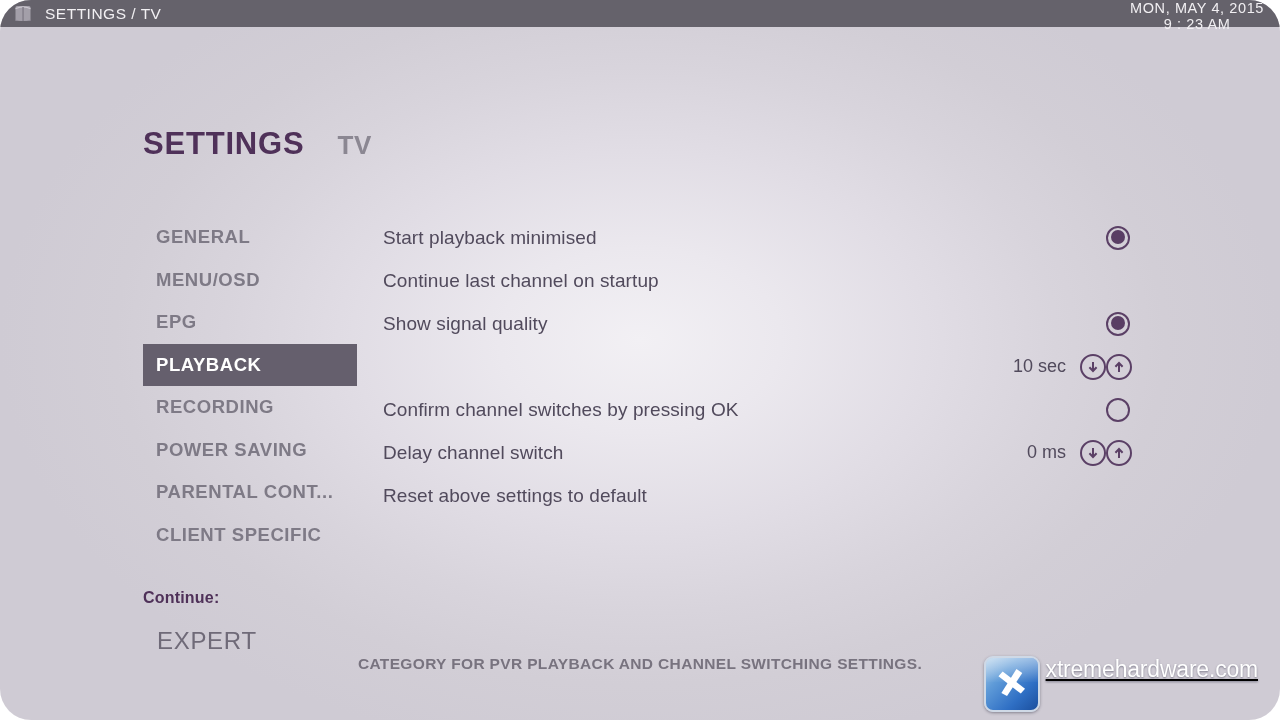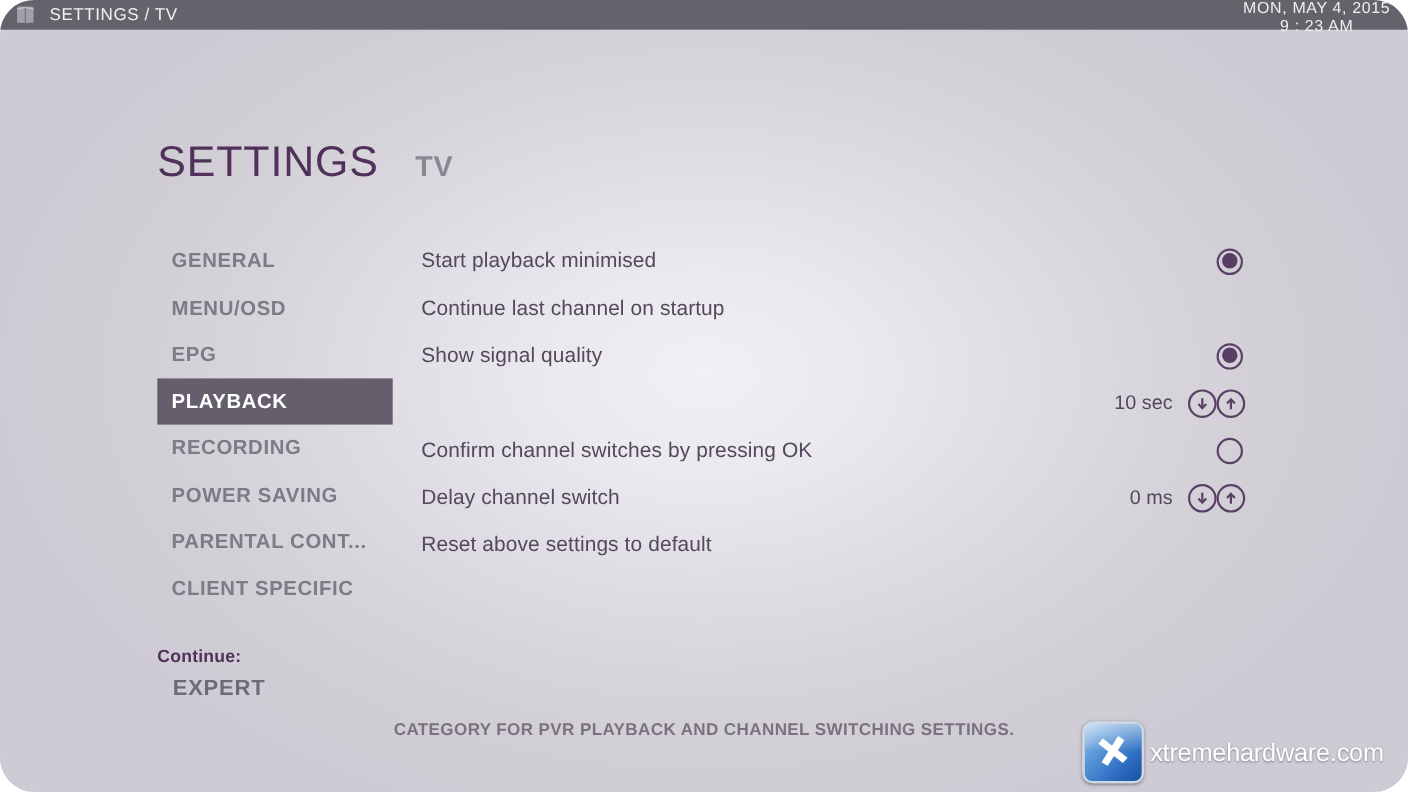--- a/index.html
+++ b/index.html
@@ -76,22 +76,22 @@
   
   #heading {
     position: absolute;
     left: 143px;
     top: 128px;
     display: flex;
     align-items: baseline;
   }
   #heading .h-main {
     color: #4f3159;
-    font-size: 39px;
-    font-weight: normal;
+    font-size: 31px;
+    font-weight: bold;
     letter-spacing: 0.8px;
     line-height: 1;
   }
   #heading .h-sub {
     color: #8b8792;
     font-size: 26px;
     font-weight: bold;
     letter-spacing: 0.8px;
     margin-left: 33px;
     line-height: 1;
@@ -206,24 +206,24 @@
     top: 589px;
   }
   #footer-settings .fs-label {
     color: #4f3159;
     font-size: 16px;
     font-weight: bold;
     letter-spacing: 0.2px;
   }
   #footer-settings .fs-value {
     color: #6f6a78;
-    font-size: 20px;
-    font-weight: 700;
+    font-size: 24px;
+    font-weight: 400;
     letter-spacing: 0.7px;
-    margin-top: 8px;
+    margin-top: 20px;
     margin-left: 14px;
   }
 
   #footer-desc {
     position: absolute;
     left: 0;
     top: 655px;
     width: 1280px;
     text-align: center;
     color: #78737f;
@@ -231,21 +231,21 @@
     font-weight: bold;
     letter-spacing: 0.35px;
   }
 
   
   #watermark {
     position: absolute;
     right: 22px;
     bottom: 8px;
     display: flex;
-    align-items: center;
+    text-decoration: underline;
   }
   #watermark .wm-logo {
     width: 56px;
     height: 56px;
     border-radius: 9px;
     background: linear-gradient(135deg, #a9cbe8 0%, #5f9bd8 32%, #2f6fc4 70%, #1b4f9e 100%);
     border: 2px solid #cfd9e6;
     box-shadow: 0 1px 3px rgba(40,40,60,0.45);
     position: relative;
     box-sizing: border-box;

